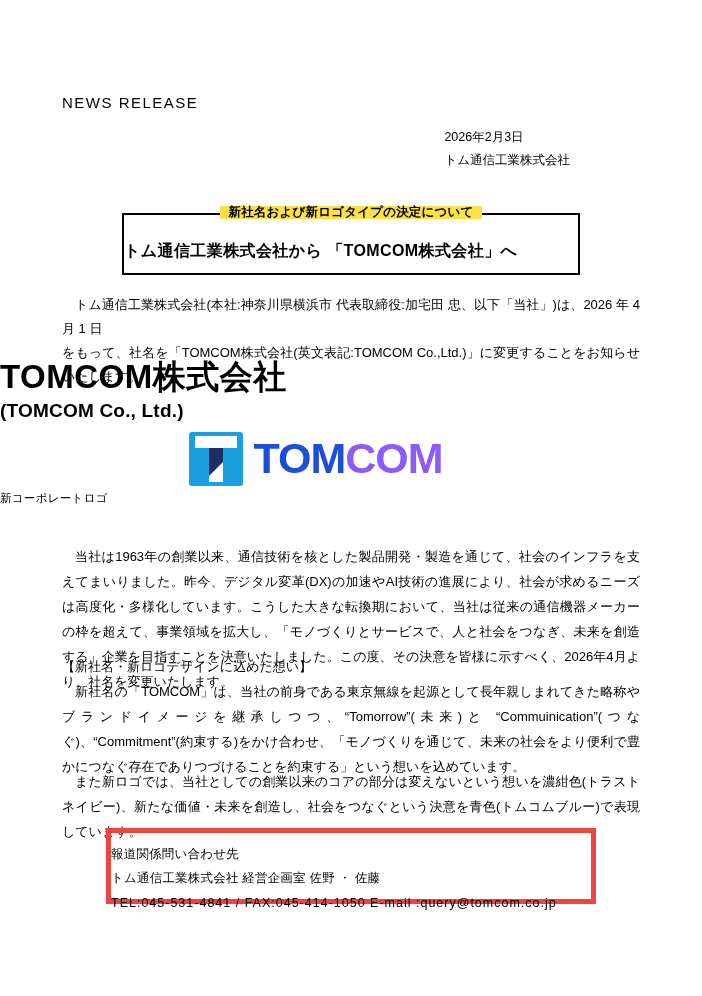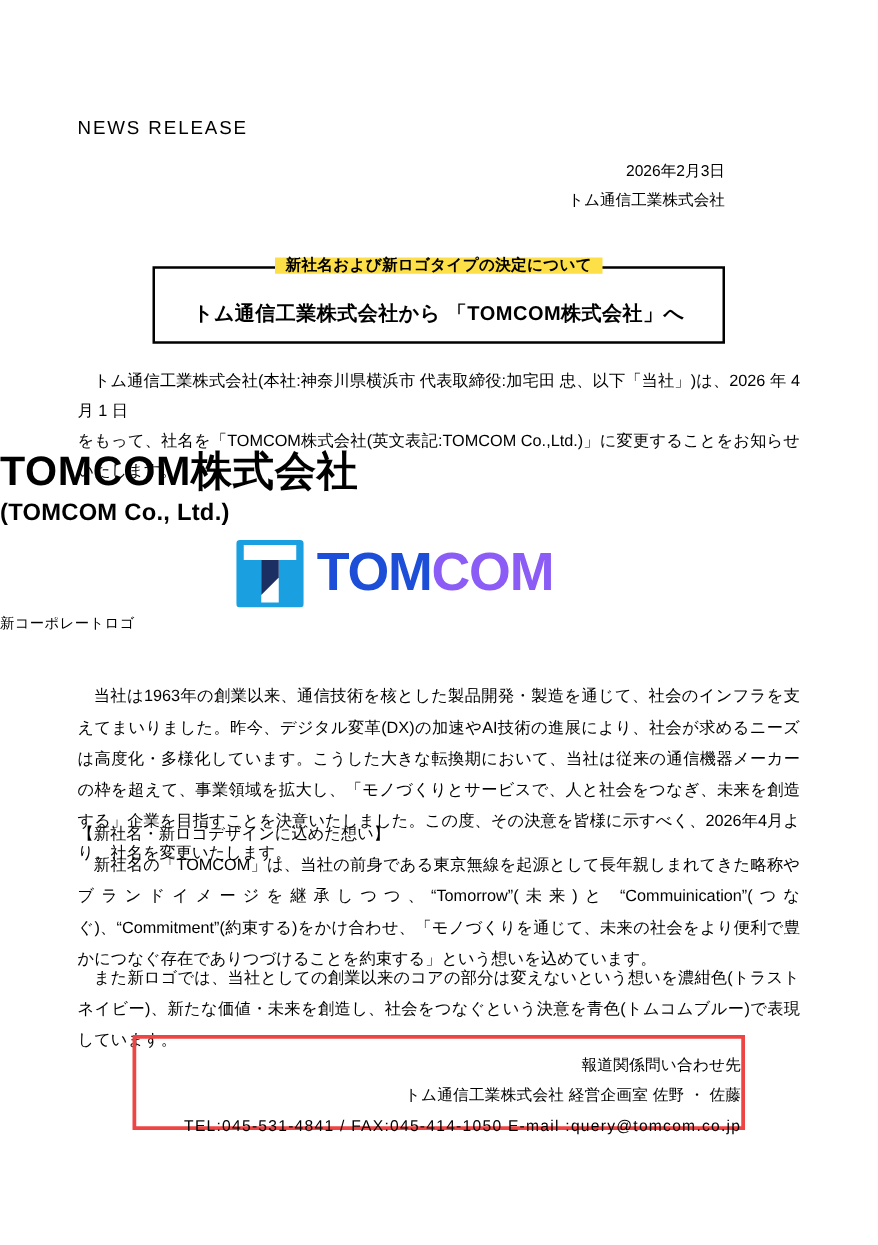--- a/index.html
+++ b/index.html
@@ -25,23 +25,23 @@
   .news-release {
     position: absolute;
     left: 62px;
     top: 94px;
     font-size: 15px;
     letter-spacing: 1.5px;
     font-weight: 400;
   }
   .meta {
     position: absolute;
-    right: 52px;
+    right: 62px;
     top: 126px;
-    text-align: right;
+    text-align: left;
     font-size: 12.5px;
     line-height: 1.85;
     margin-left: 20px;
   }
   .title-box {
     position: absolute;
     left: 122px;
     top: 213px;
     width: 458px;
     height: 62px;
@@ -63,21 +63,21 @@
     font-size: 12.5px;
     font-weight: bold;
     line-height: 1;
     letter-spacing: 0.2px;
   }
   .title-main {
     position: absolute;
     left: 0;
     right: 0;
     top: 26px;
-    text-align: center;
+    text-align: left;
     font-size: 16px;
     font-weight: bold;
     letter-spacing: 0.4px;
   }
   .lead {
     position: absolute;
     left: 62px;
     top: 293px;
     width: 578px;
     font-size: 13px;
@@ -144,23 +144,23 @@
   .p2 { top: 680px; }
   .p3 { top: 770px; }
   .indent1 { padding-left: 13px; }
 
   .contact-box {
     position: absolute;
     left: 106px;
     top: 828px;
     width: 490px;
     height: 76px;
-    border: 3px solid #ef4444;
+    border: 5px solid #ef4444;
     box-sizing: border-box;
-    text-align: right;
+    text-align: left;
     padding-top: 9px;
   }
   .contact-line {
     font-size: 12.5px;
     line-height: 1.95;
     letter-spacing: 0.2px;
   }
   .contact-line.spaced { letter-spacing: 1px; }
 </style>
 </head>

